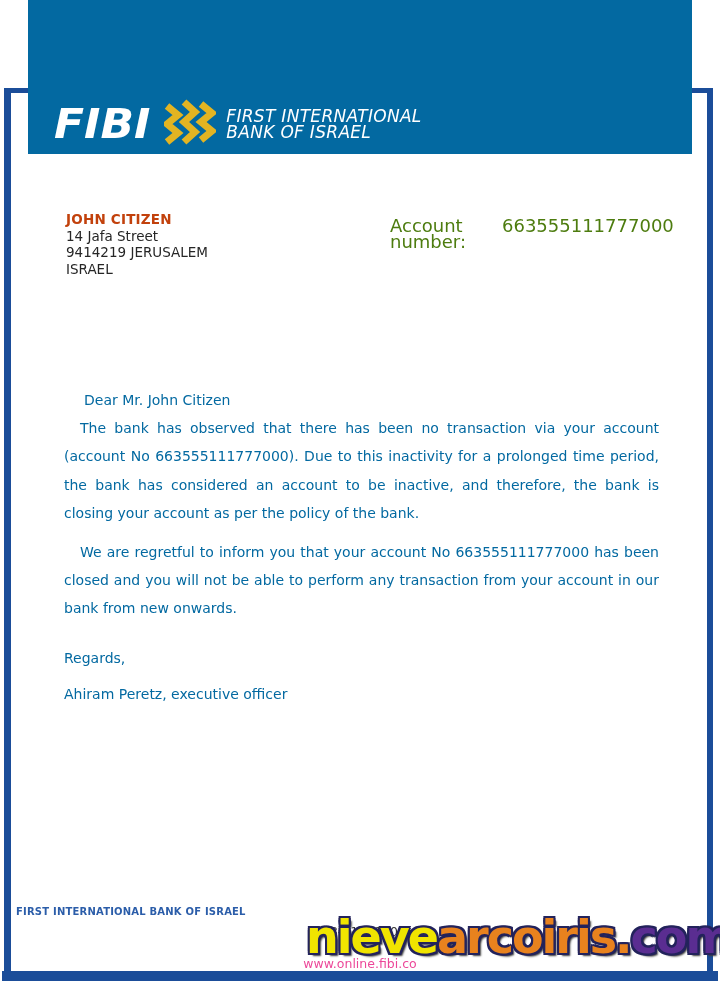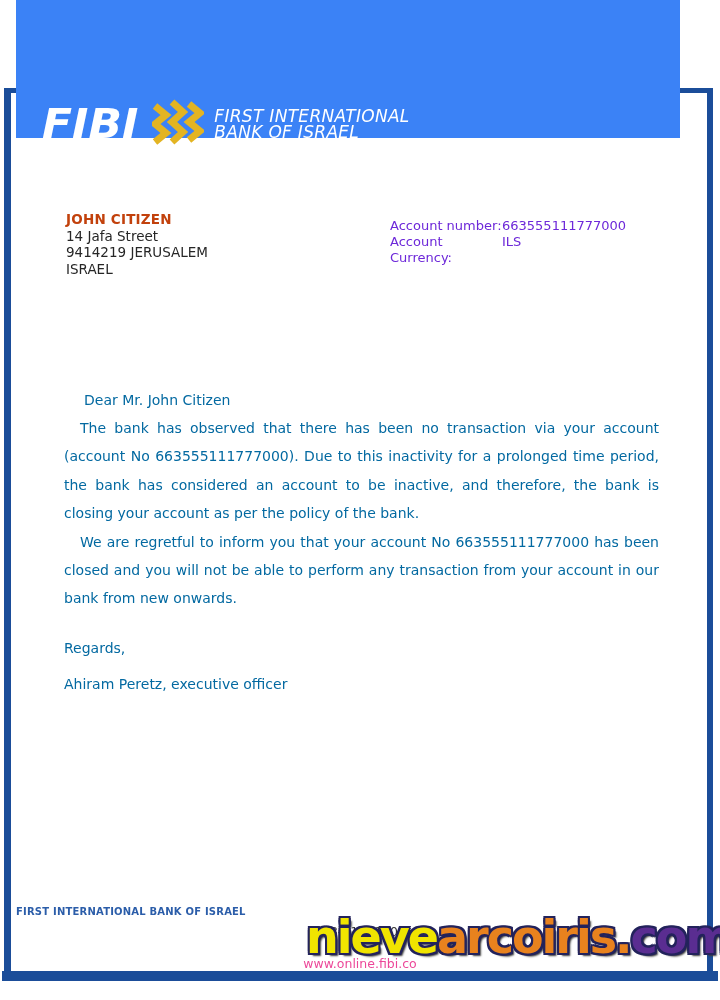--- a/index.html
+++ b/index.html
@@ -27,23 +27,23 @@
     position: absolute;
     left: 2px; top: 971px;
     width: 716px; height: 10px;
     background: #1B4D99;
     z-index: 1;
   }
 
   
   .header-band {
     position: absolute;
-    left: 16px; top: 0;
-    width: 664px; height: 138px;
-    background: #3b82f6;
+    left: 28px; top: 0;
+    width: 664px; height: 154px;
+    background: #0369a1;
     z-index: 2;
   }
   .logo-row {
     position: absolute;
     left: 26px; top: 94px;
     display: flex;
     align-items: center;
   }
   .fibi-word {
     color: #ffffff;
@@ -76,23 +76,23 @@
   .recipient-name {
     color: #c2410c;
     font-weight: bold;
     letter-spacing: 0.2px;
   }
 
   
   .account-info {
     position: absolute;
     left: 390px; top: 218px;
-    font-size: 13px;
+    font-size: 18px;
     line-height: 16px;
-    color: #6d28d9;
+    color: #4d7c0f;
   }
   .acct-row { display: flex; }
   .acct-label { width: 112px; }
   .acct-value { }
 
   
   .letter {
     position: absolute;
     left: 64px; top: 386px;
     width: 595px;
@@ -100,21 +100,21 @@
     color: #0369a1;
   }
   .salutation { padding-left: 20px; line-height: 28px; }
   .body-par {
     margin: 0;
     text-align: justify;
     line-height: 28.4px;
     text-indent: 16px;
   }
   .par-1 { }
-  .par-2 { margin-top: 0; }
+  .par-2 { margin-top: 10px; }
   .closing { margin-top: 21px; line-height: 28px; }
   .signature { margin-top: 8px; line-height: 28px; }
 
   
   .footer-bank {
     position: absolute;
     left: 16px; top: 906px;
     width: 100%;
     text-align: left;
     color: #2B5DA9;
@@ -193,24 +193,20 @@
     <div>14 Jafa Street</div>
     <div>9414219 JERUSALEM</div>
     <div>ISRAEL</div>
   </div>
 
   <div class="account-info">
     <div class="acct-row">
       <span class="acct-label">Account number:</span>
       <span class="acct-value">663555111777000</span>
     </div>
-    <div class="acct-row">
-      <span class="acct-label">Account Currency:</span>
-      <span class="acct-value">ILS</span>
-    </div>
   </div>
 
   <div class="letter">
     <div class="salutation">Dear Mr. John Citizen</div>
     <p class="body-par par-1">The bank has observed that there has been no transaction via your account (account No 663555111777000). Due to this inactivity for a prolonged time period, the bank has considered an account to be inactive, and therefore, the bank is closing your account as per the policy of the bank.</p>
     <p class="body-par par-2">We are regretful to inform you that your account No 663555111777000 has been closed and you will not be able to perform any transaction from your account in our bank from new onwards.</p>
     <div class="closing">Regards,</div>
     <div class="signature">Ahiram Peretz, executive officer</div>
   </div>
 

